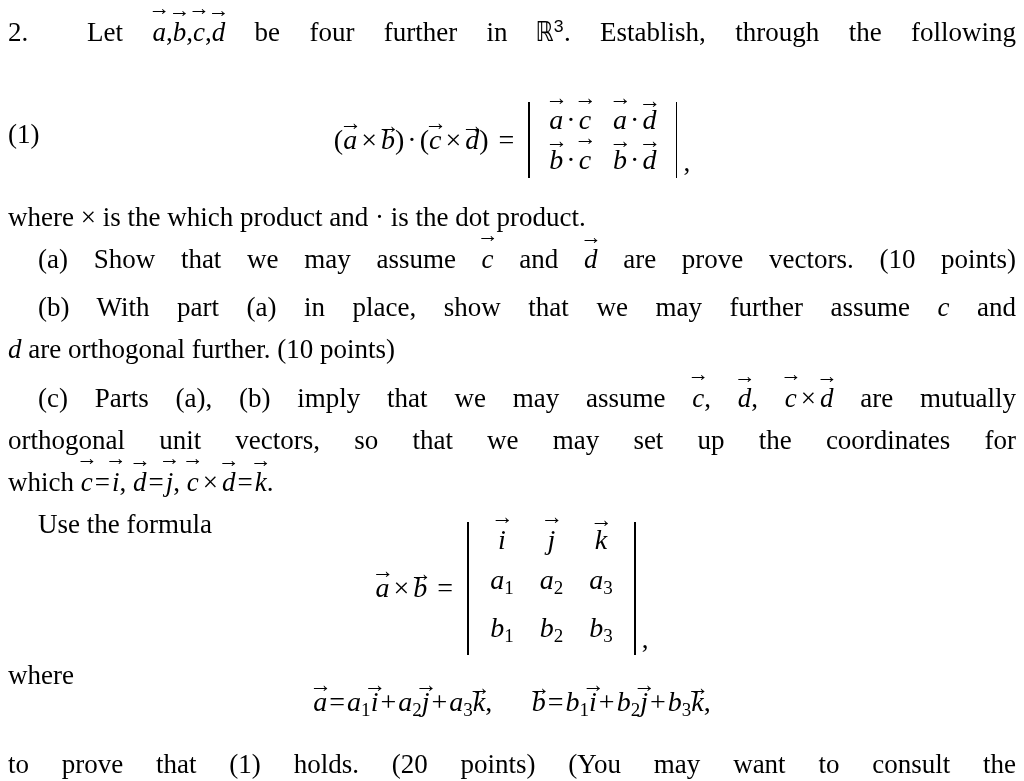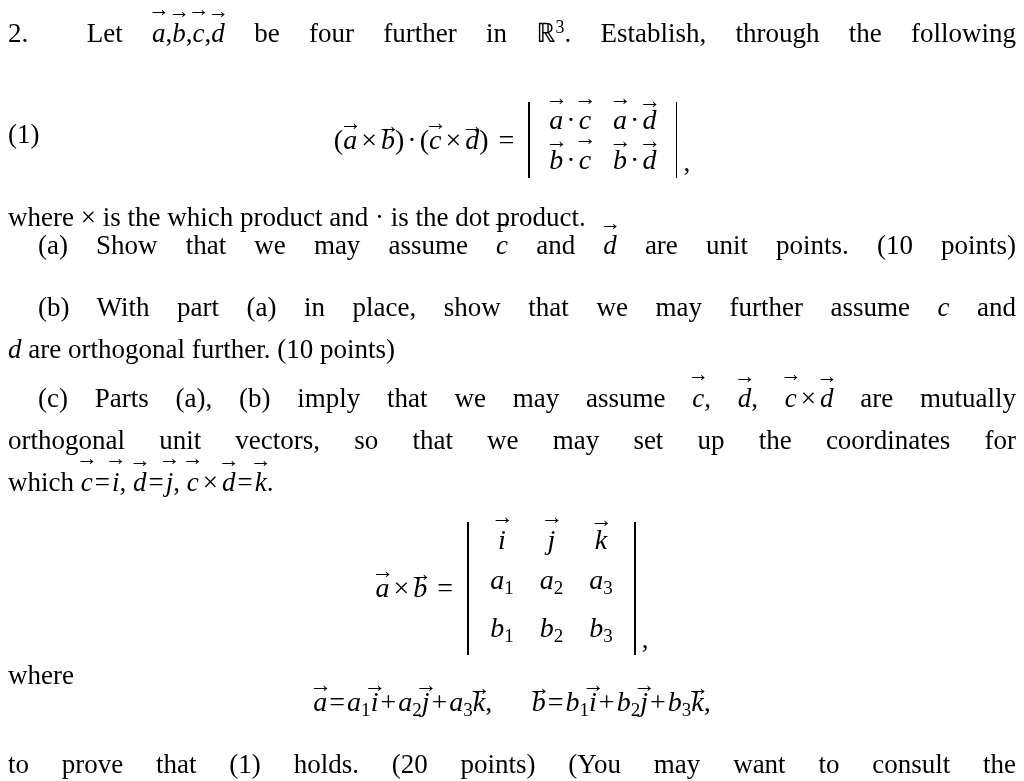--- a/index.html
+++ b/index.html
@@ -89,21 +89,21 @@
     vertical-align: -0.28em;
     letter-spacing: 0;
   }
   .sup {
     font-style: normal;
     font-size: 0.66em;
     vertical-align: 0.52em;
   }
   .bb {
     font-style: normal;
-    font-family: Liberation Serif, serif;
+    font-family: Liberation Mono, monospace;
   }
   .cross {
     font-style: normal;
     padding: 0 4px;
   }
   .cdot {
     font-style: normal;
     padding: 0 3px;
   }
 
@@ -221,28 +221,28 @@
   <div class="para" style="top: 196px;">
     <div class="ln">
       <span>where</span>
       <span class="mathup">×</span>
       <span>is the which product and</span>
       <span class="mathup">·</span>
       <span>is the dot product.</span>
     </div>
   </div>
 
-  <div class="para" style="top: 224px;">
+  <div class="para" style="top: 238px;">
     <div class="ln just">
       <span class="indent"></span><span>(a)</span>
       <span>Show that we may assume</span>
       <span class="math"><span class="vec"><span class="arr">→</span>c</span></span>
       <span>and</span>
       <span class="math"><span class="vec tall"><span class="arr">→</span>d</span></span>
-      <span>are unit points.</span>
+      <span>are prove vectors.</span>
       <span>(10 points)</span>
     </div>
   </div>
 
   <div class="para" style="top: 286px;">
     <div class="ln just">
       <span class="indent"></span><span>(b)</span>
       <span>With part (a) in place, show that we may further assume</span>
       <span class="math">c</span>
       <span>and</span>
@@ -265,20 +265,25 @@
     </div>
     <div class="ln just">orthogonal unit vectors, so that we may set up the coordinates for</div>
     <div class="ln">
       <span>which</span>
       <span class="math"><span class="vec"><span class="arr">→</span>c</span><span class="op">=</span><span class="vec"><span class="arr">→</span>i</span><span class="mathup">,</span></span>
       <span class="math"><span class="vec tall"><span class="arr">→</span>d</span><span class="op">=</span><span class="vec"><span class="arr">→</span>j</span><span class="mathup">,</span></span>
       <span class="math"><span class="vec"><span class="arr">→</span>c</span><span class="cross">×</span><span class="vec tall"><span class="arr">→</span>d</span><span class="op">=</span><span class="vec tall"><span class="arr">→</span>k</span><span class="mathup">.</span></span>
     </div>
   </div>
 
+  <div class="para" style="top: 503px;">
+    <div class="ln">
+      <span class="indent"></span><span>Use the formula</span>
+    </div>
+  </div>
 
   <div class="display" style="top: 520px;">
     <span class="eqbody">
       <span class="eqpart math"><span class="vec"><span class="arr">→</span>a</span><span class="cross">×</span><span class="vec tall"><span class="arr">→</span>b</span></span>
       <span class="eqpart mathup" style="padding:0 10px;">=</span>
       <span class="det-wrap">
         <span class="det det3">
           <table>
             <tbody>
                 <tr>

